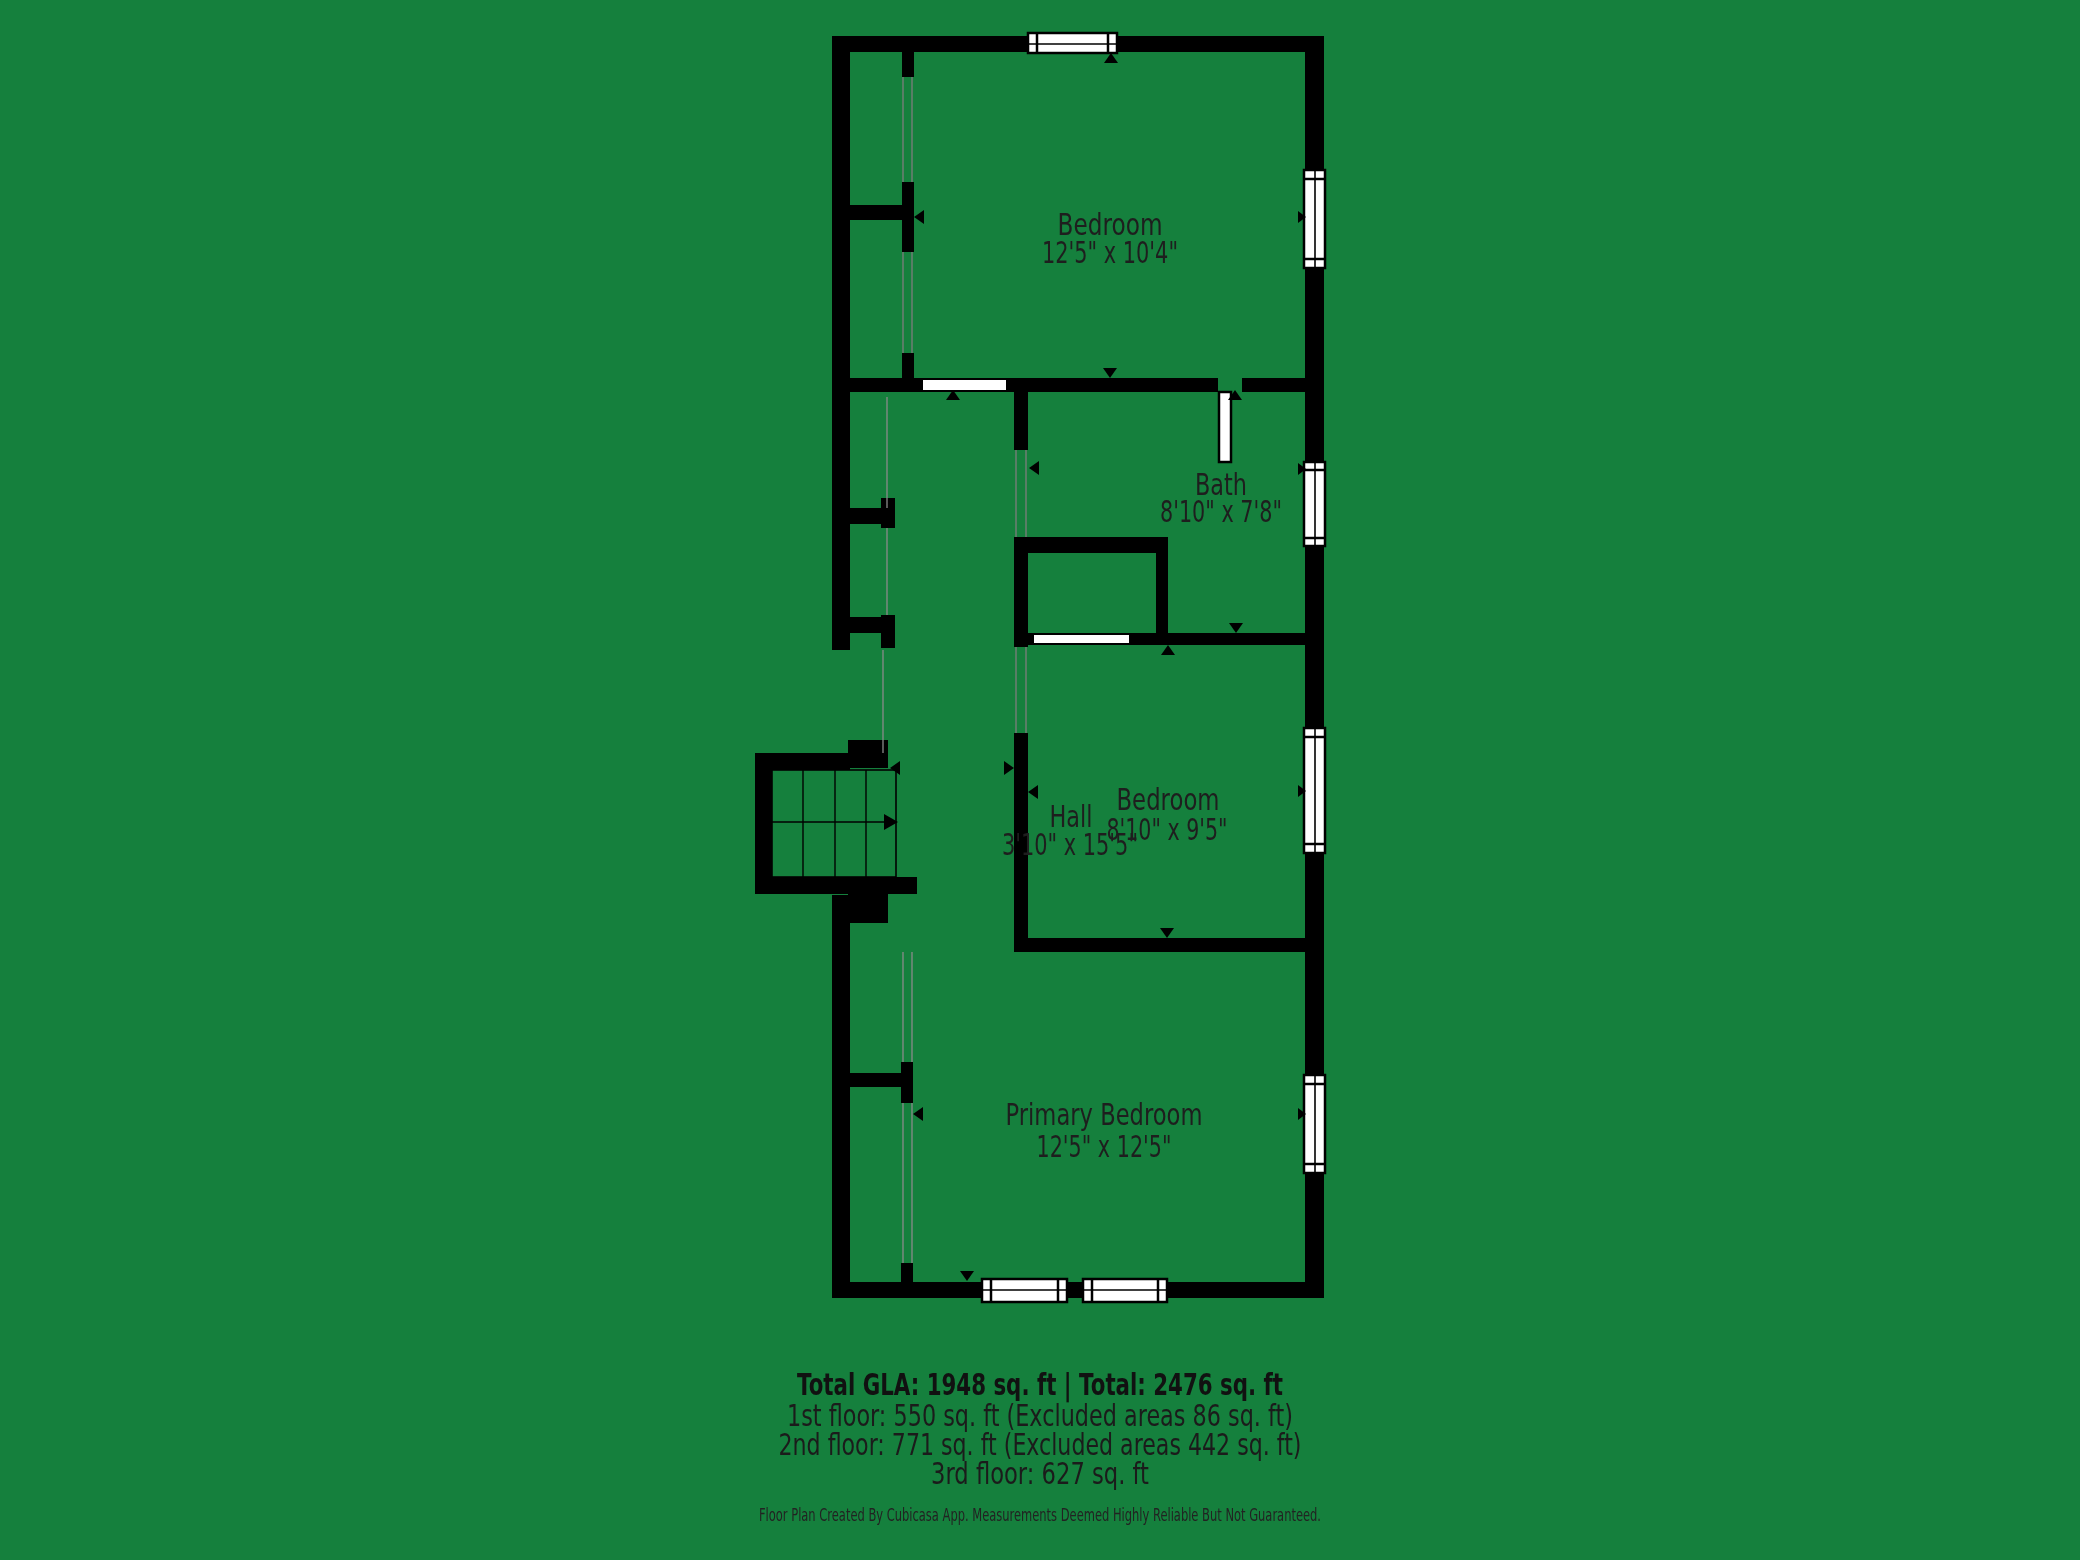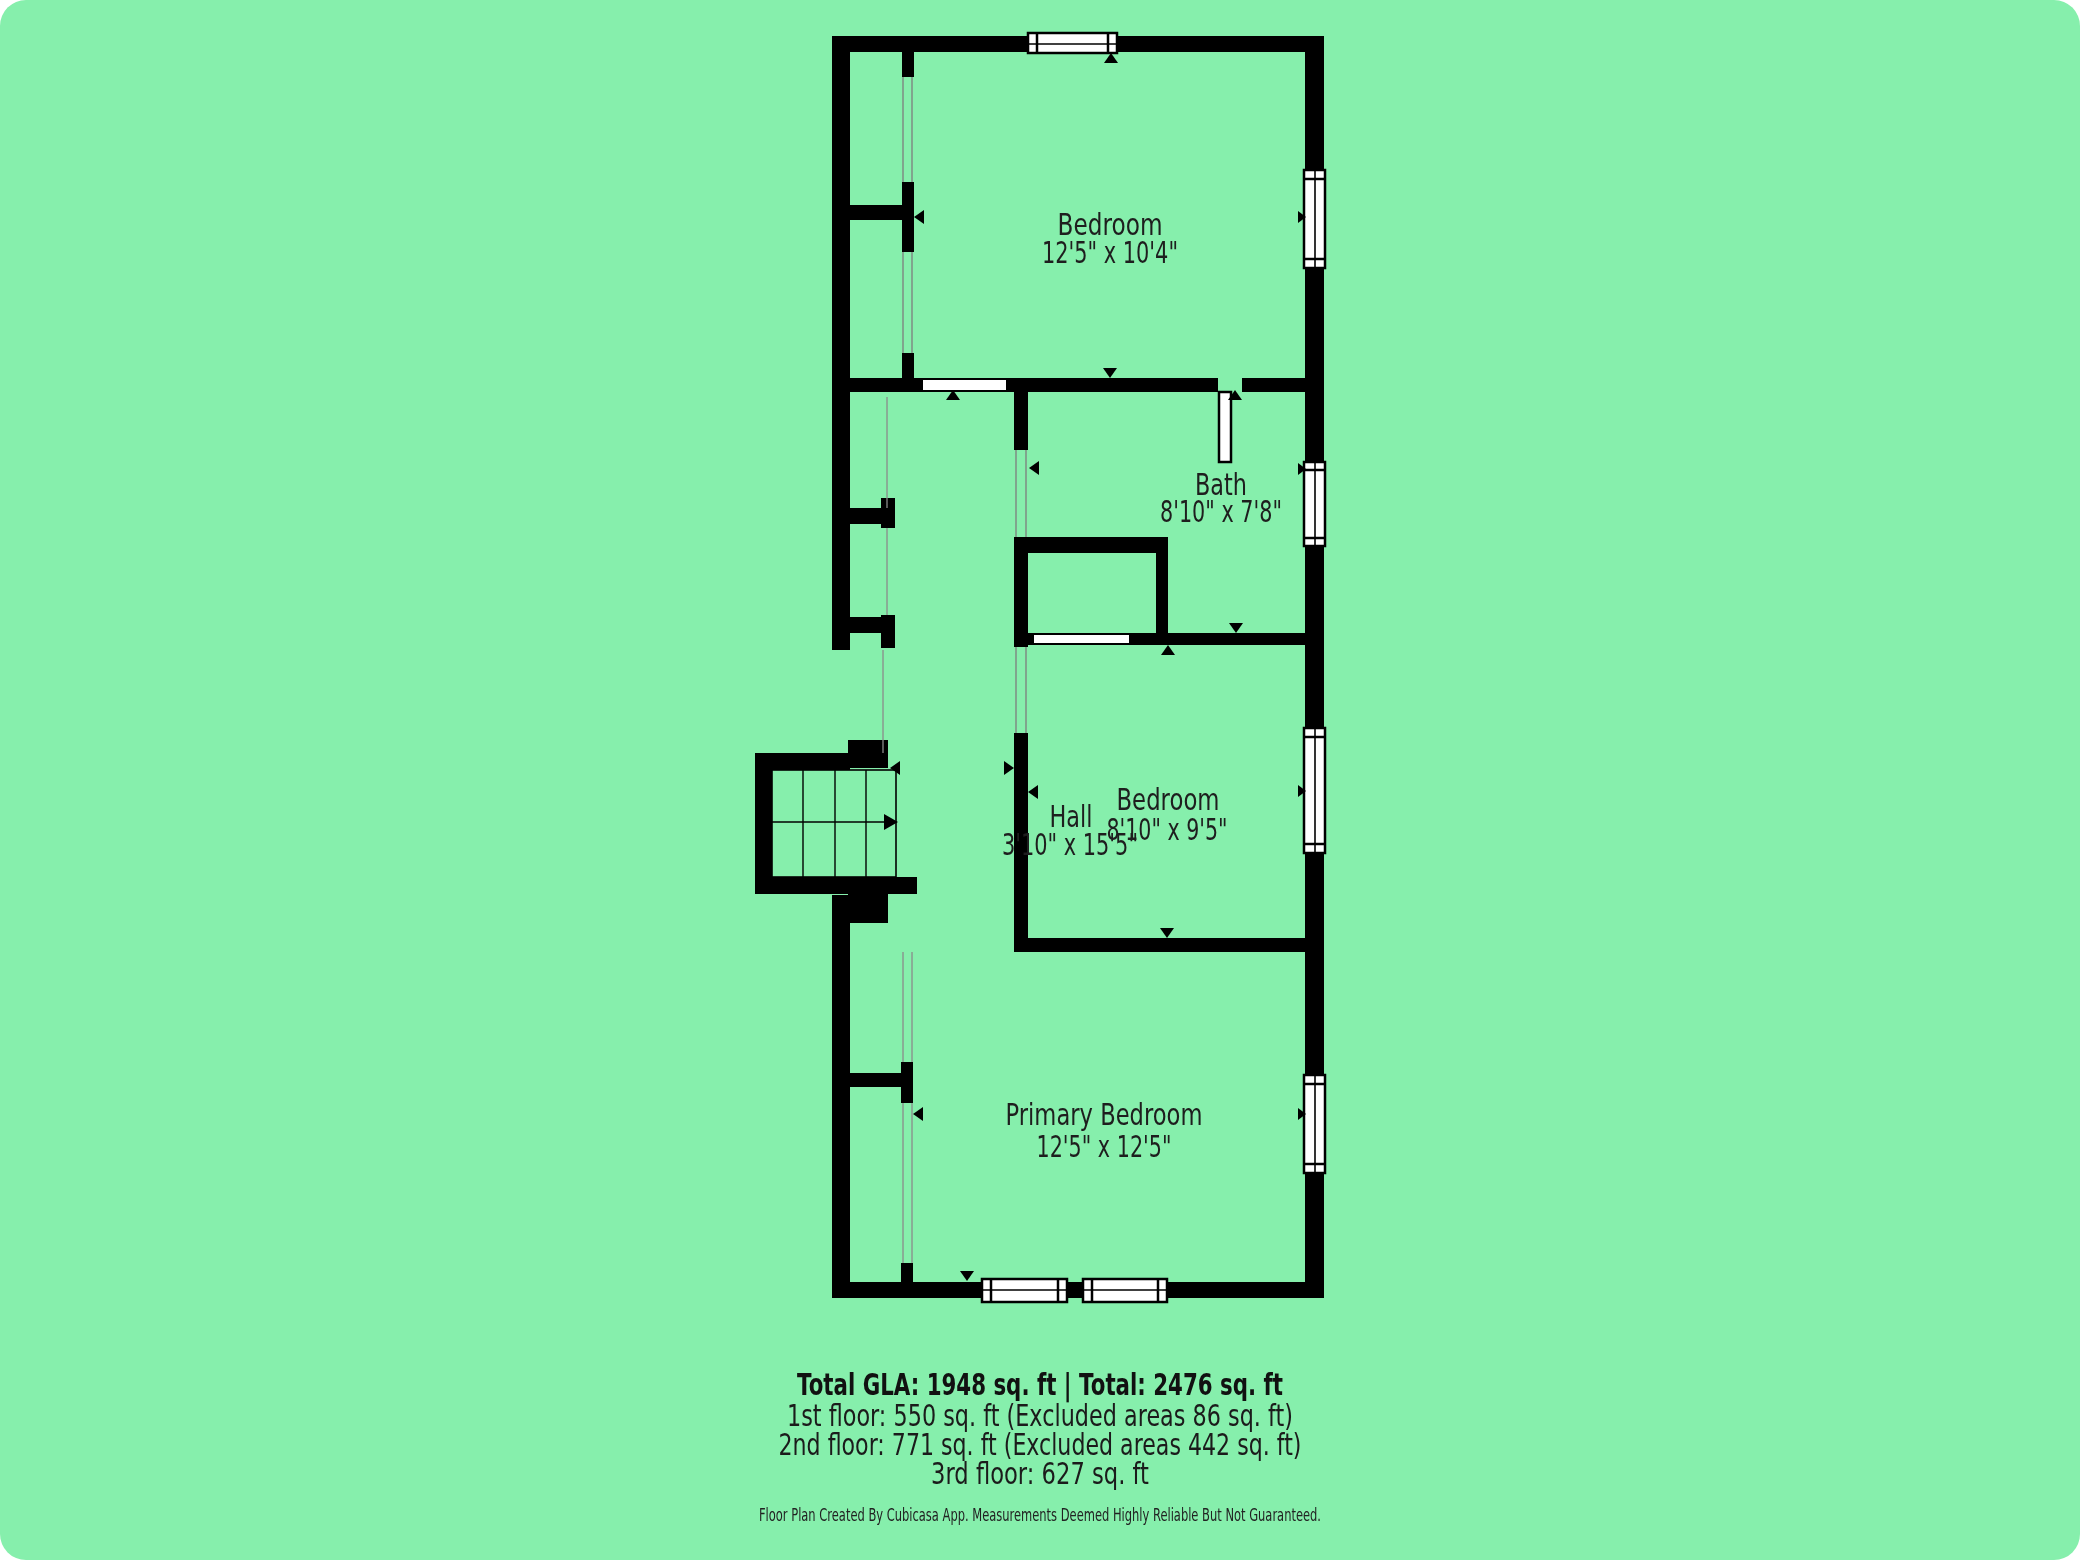--- a/index.html
+++ b/index.html
@@ -4,24 +4,23 @@
 <style>
   html, body {
     margin: 0;
     padding: 0;
     background: #ffffff;
   }
   .page {
     position: relative;
     width: 2080px;
     height: 1560px;
-    background: #86efac;
+    background: #15803d;
     font-family: "DejaVu Sans", sans-serif;
     overflow: hidden;
-    border-radius: 26px;
   }
   svg { position: absolute; left: 0; top: 0; }
 
   .wall   { fill: #000000; stroke: none; }
   .thin   { stroke: #8a8a8a; stroke-width: 1.3; }
   .jamb   { stroke: #7d7d7d; stroke-width: 1.3; }
   .win-frame { fill: #ffffff; stroke: #000000; stroke-width: 2.5; }
   .win-line  { stroke: #000000; stroke-width: 1.6; }
   .win-cap   { stroke: #000000; stroke-width: 2.5; }
   .opening   { fill: #ffffff; stroke: #000000; stroke-width: 2; }

